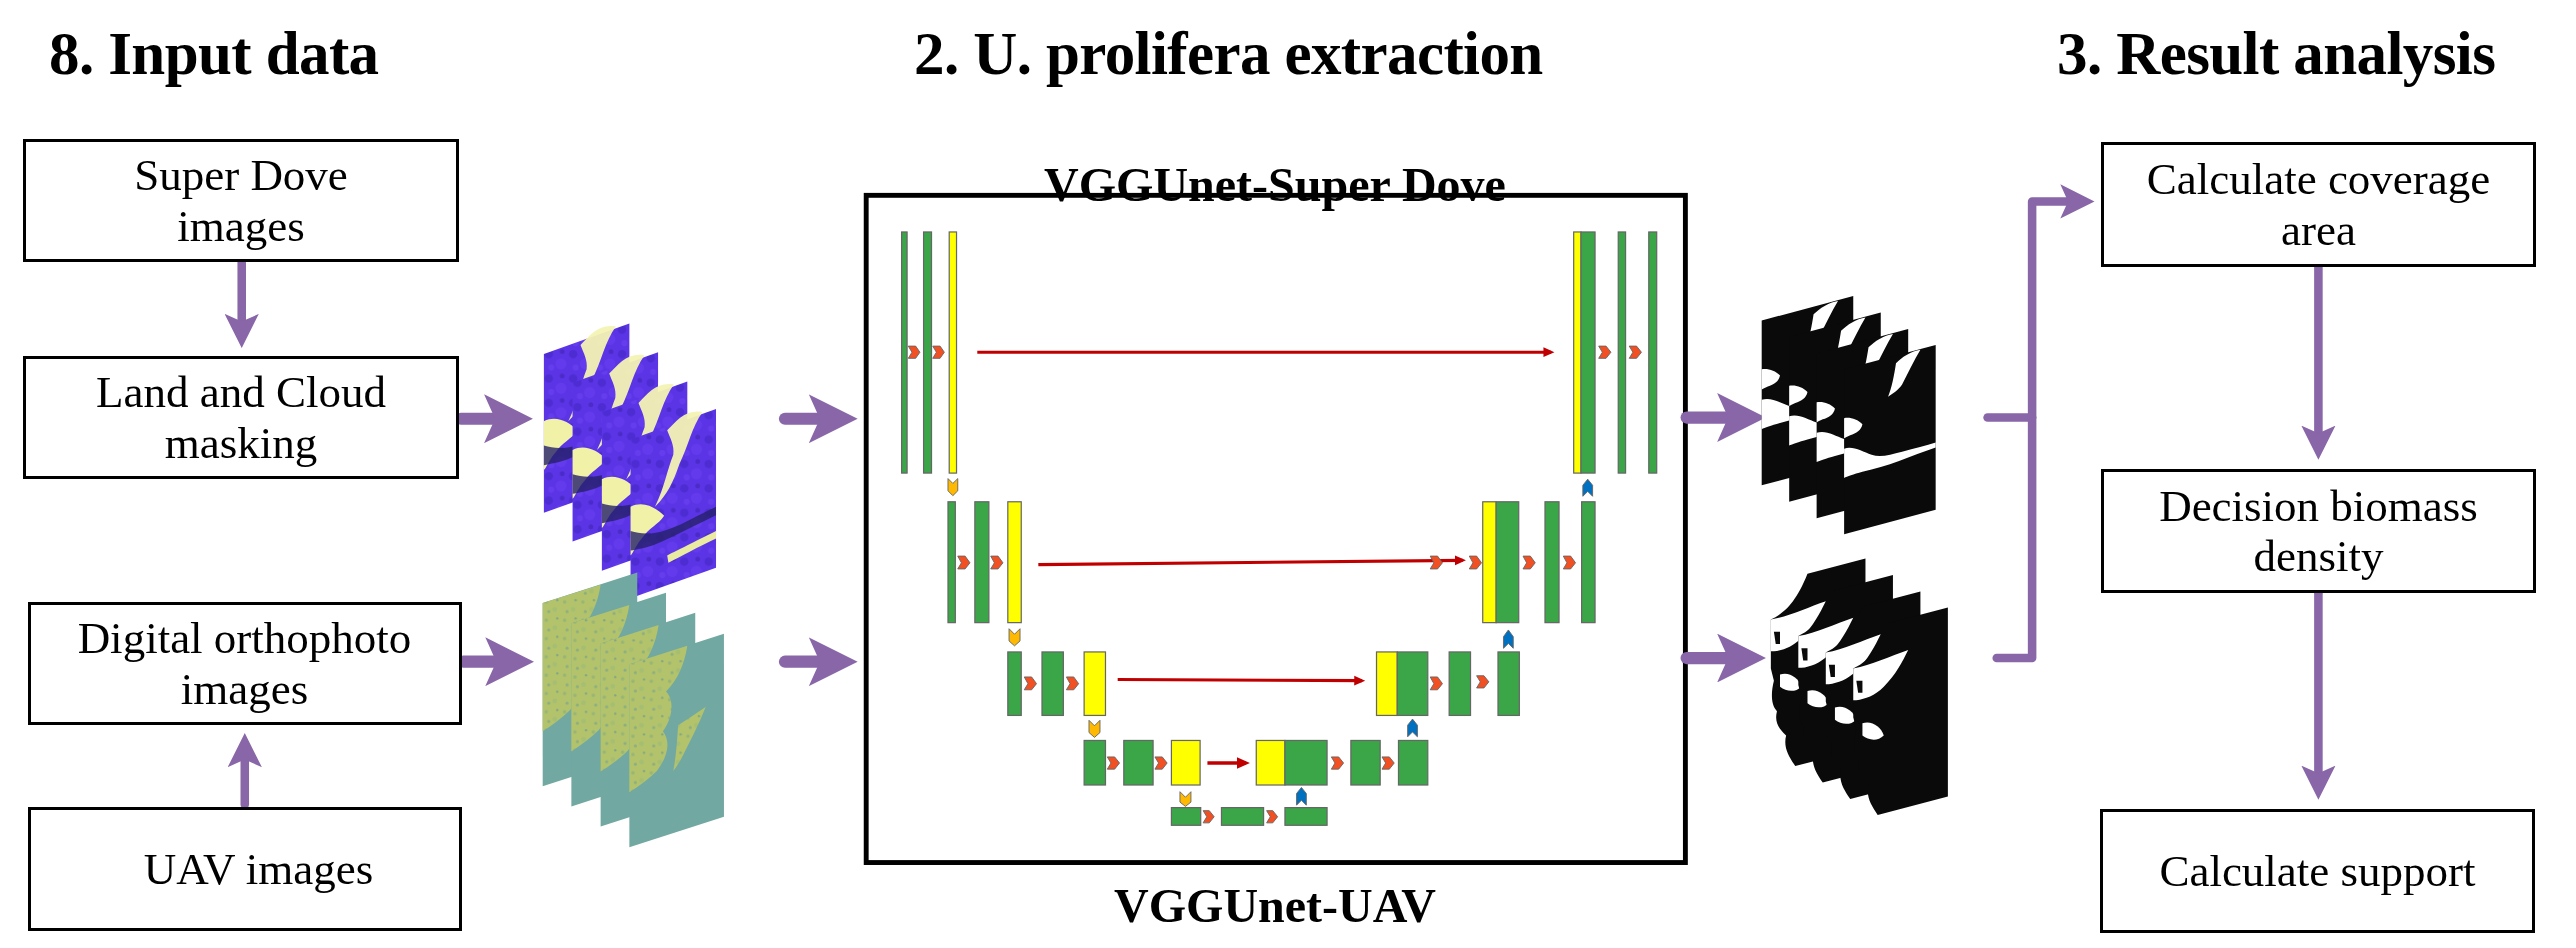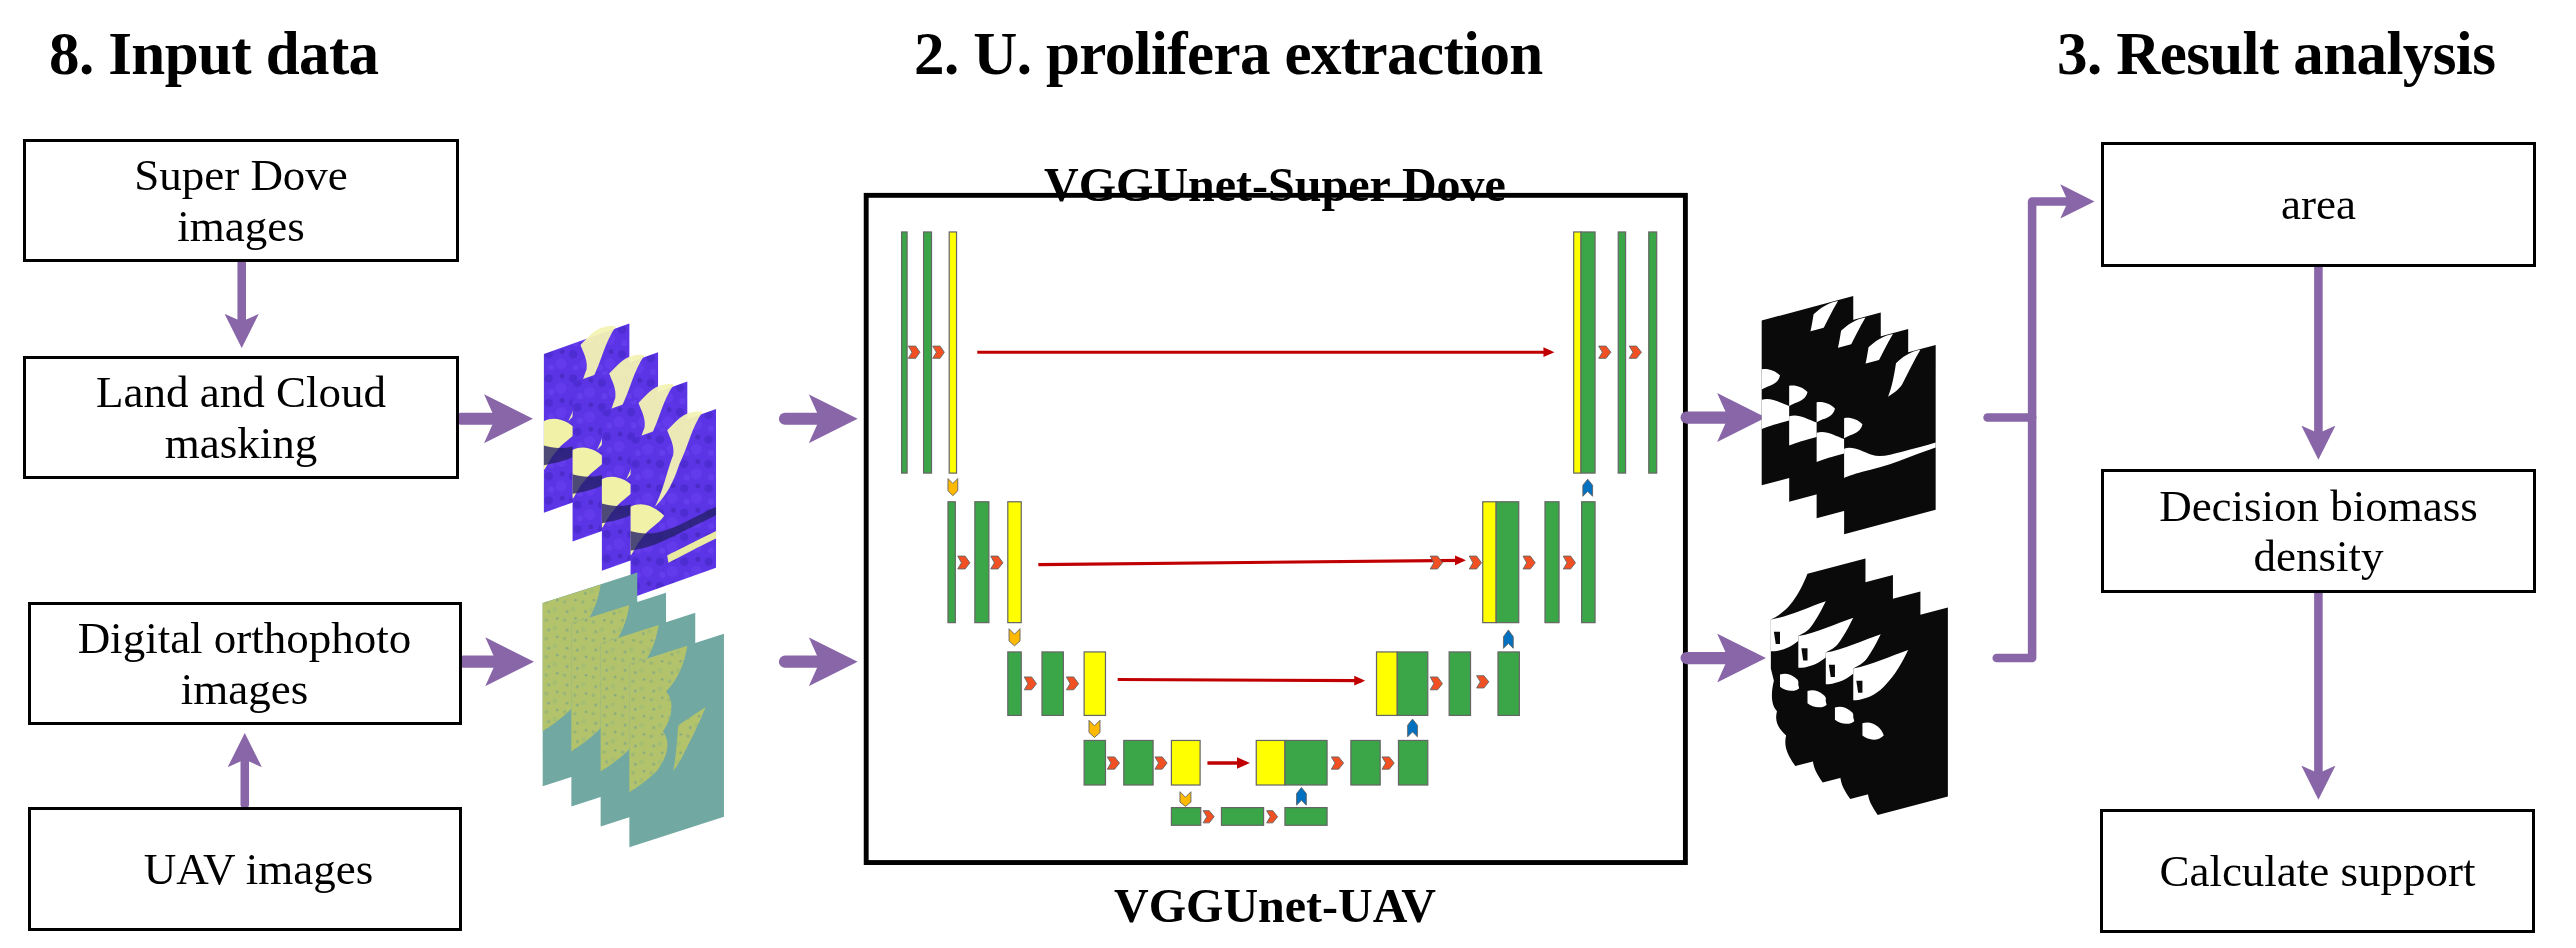--- a/index.html
+++ b/index.html
@@ -254,20 +254,21 @@
     </div>
 </div>
 <div class="box" style="left:27.5px; top:807px; width:434px; height:124px;padding-left:28px;">
   <div>
       <span>UAV images</span>
     </div>
 </div>
 
 <div class="box" style="left:2101px; top:142px; width:435px; height:125px;">
   <div>
+      <span>Calculate coverage</span>
       <span>area</span>
     </div>
 </div>
 <div class="box" style="left:2101px; top:469px; width:435px; height:124px;">
   <div>
       <span>Decision biomass</span>
       <span>density</span>
     </div>
 </div>
 <div class="box" style="left:2100px; top:809px; width:435px; height:124px;">

